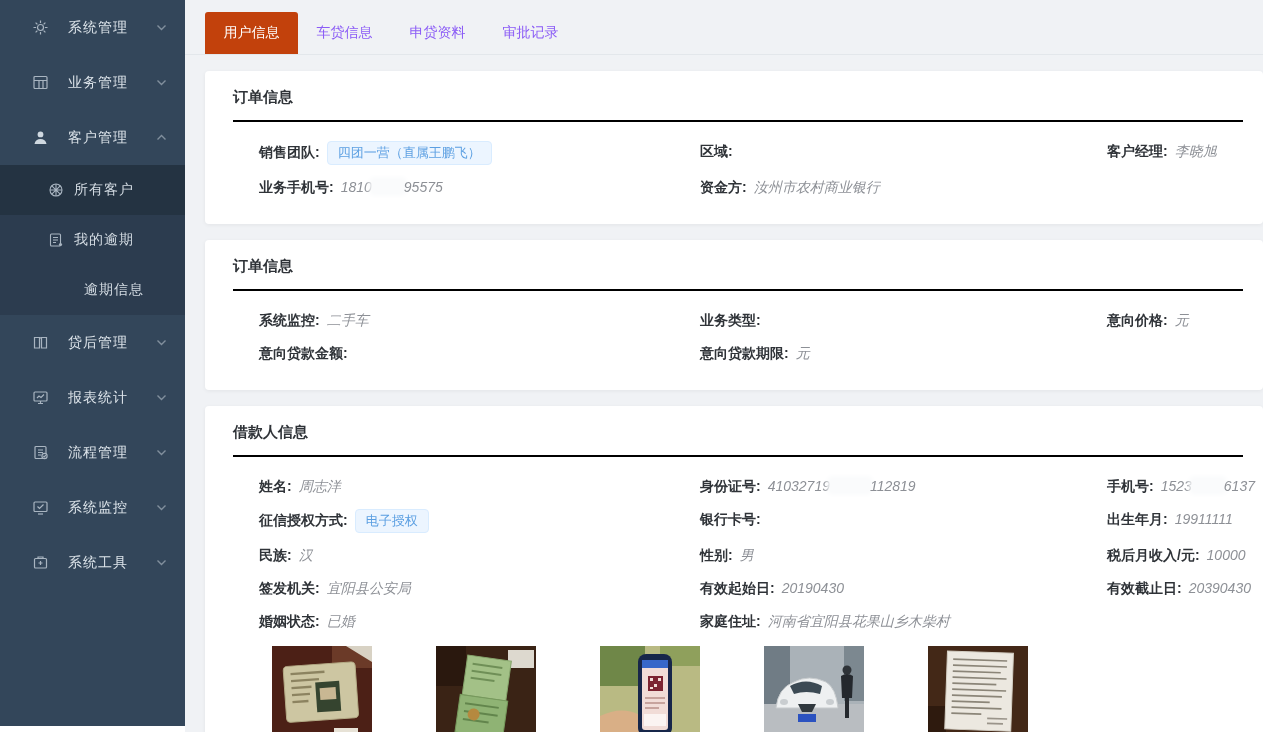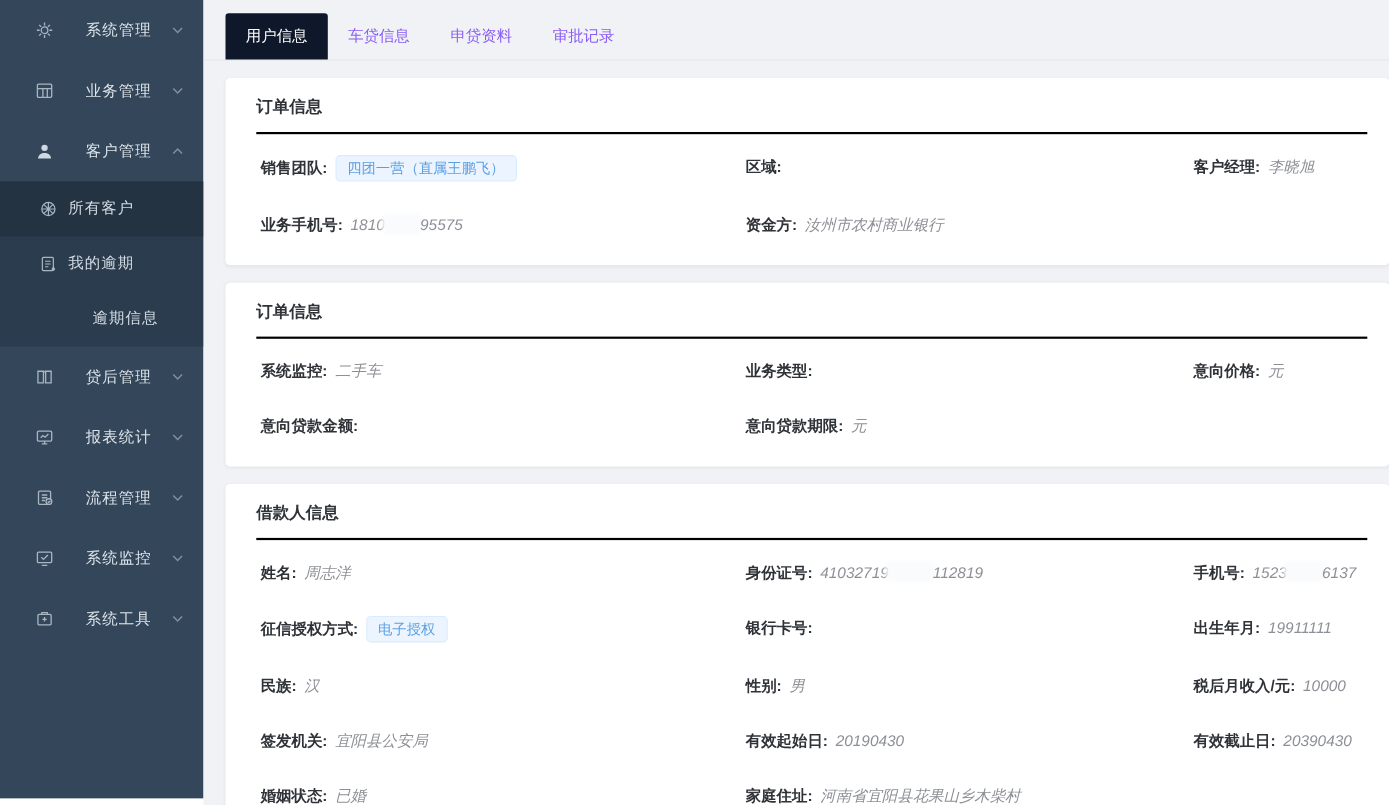--- a/index.html
+++ b/index.html
@@ -6,45 +6,45 @@
   html,body { width:1263px; height:732px; overflow:hidden; background:#fff;
     font-family:"Liberation Sans","DejaVu Sans",sans-serif; }
   .app { position:relative; width:1263px; height:732px; }
 
   
   .sidebar { position:absolute; left:0; top:0; width:185px; height:726px;
     background:#33465a; color:#dde4ea; }
   .side-item { display:flex; align-items:center; height:55px; padding:0 18px 0 32px;
     font-size:14px; cursor:pointer; }
   .side-item .s-icon { width:17px; height:17px; flex:0 0 17px; display:inline-flex; }
-  .side-item .s-label { margin-left:29px; flex:1; letter-spacing:1px; }
+  .side-item .s-label { margin-left:19px; flex:1; letter-spacing:1px; }
   .chev { width:11px; height:11px; opacity:.55; }
   .submenu { background:#2c3c4f; }
-  .sub-item { display:flex; align-items:center; height:50px; padding:0 18px 0 36px;
+  .sub-item { display:flex; align-items:center; height:50px; padding:0 18px 0 48px;
     font-size:14px; color:#d4dce3; cursor:pointer; }
   .sub-item.active { background:#243342; }
   .sub-item .s-icon { width:16px; height:16px; flex:0 0 16px; display:inline-flex; }
   .sub-item .s-label { margin-left:10px; letter-spacing:1px; }
   .sub-item.noicon { padding-left:74px; }
 
   
   .main { position:absolute; left:185px; top:0; width:1078px; height:732px;
     background:#f0f2f5; overflow:hidden; }
   .tabbar { display:flex; align-items:flex-end; padding:12px 0 0 20px;
     border-bottom:1px solid #e3e7eb; height:55px; }
   .tab { width:93px; height:42px; display:flex; align-items:center; justify-content:center;
     font-size:14px; color:#8b5cf6; cursor:pointer; }
-  .tab.active { background:#0f172a; color:#fff; border-radius:3px 3px 0 0;margin-top:24px; }
+  .tab.active { background:#c2410c; color:#fff; border-radius:3px 3px 0 0;margin-top:24px; }
 
   .card { background:#fff; margin:16px 0 0 20px; border-radius:4px;
     box-shadow:0 1px 4px rgba(0,0,0,.06); padding:17px 20px 26px 28px; }
   .card-title { font-size:15px; font-weight:700; color:#2f3338; padding-bottom:13px;
     border-bottom:2px solid #000000; }
-  .fields { display:grid; grid-template-columns:441px 407px 1fr; row-gap:29px;
-    margin:19px 0 0 4px; }
+  .fields { display:grid; grid-template-columns:441px 407px 1fr; row-gap:12px;
+    margin:19px 0 0 26px; }
   .field { font-size:14px; line-height:21px; white-space:nowrap; }
   .f-label { font-weight:700; color:#2f3338; }
   .f-value { color:#8d9096; margin-left:7px;font-style:italic; }
   .mask { display:inline-block; width:32px; height:13px; background:#fafbfc;
     box-shadow:0 0 5px 3px #fafbfc; border-radius:2px; vertical-align:-1px; }
   .tag-pill { display:inline-block; background:#ecf5ff; border:1px solid #d9ecff;
     color:#5b9fe2; border-radius:4px; font-size:13px; padding:3px 10px; margin-left:7px;
     line-height:16px; }
 
   .photos { display:flex; gap:64px; margin:14px 0 0 39px; }

